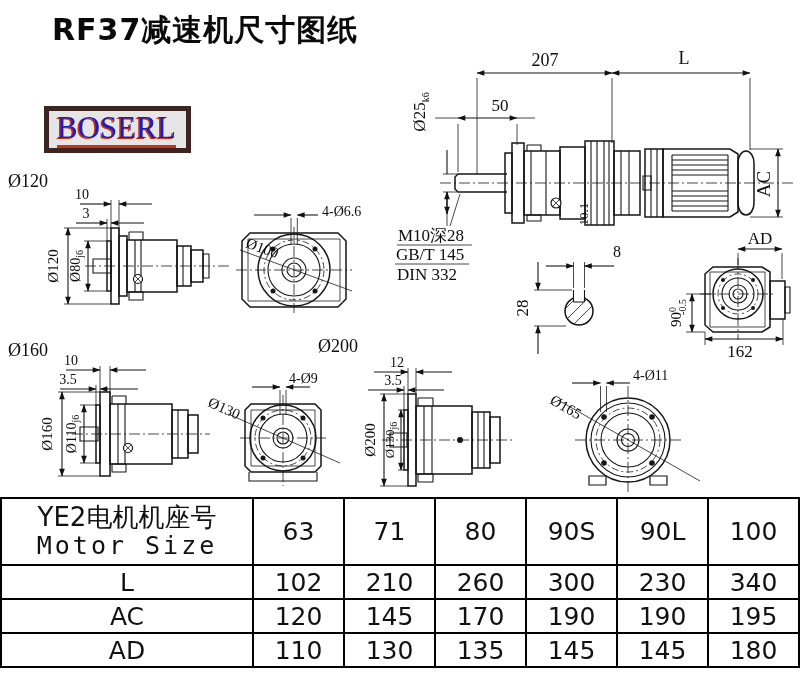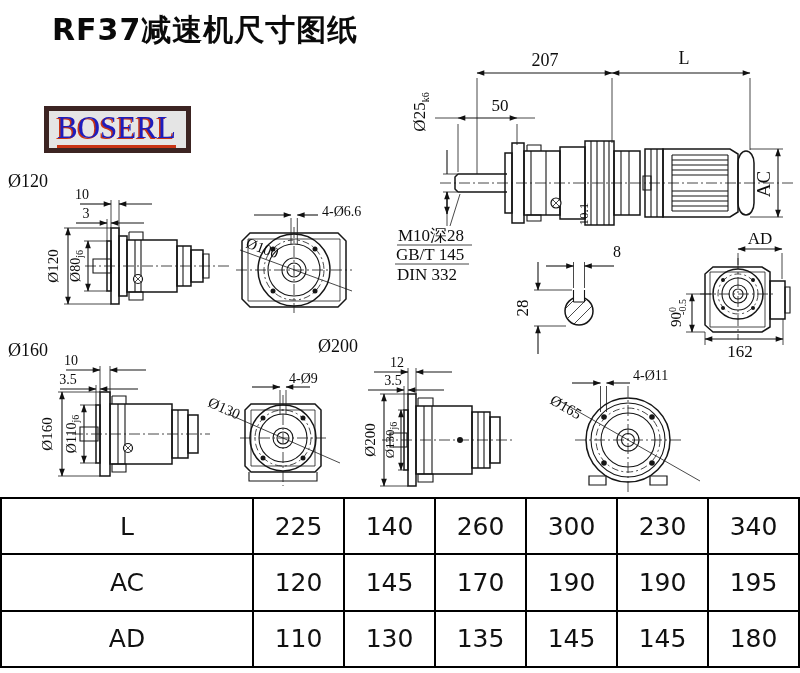--- a/index.html
+++ b/index.html
@@ -323,24 +323,36 @@
       <path class="md" d="M606.5,383 H630" marker-end="url(#ae)" transform="rotate(180 618.25 383)"></path>
       <text class="t14" x="633" y="380">4-Ø11</text>
 
       <line class="tn" x1="558" y1="400" x2="700" y2="481"></line>
       <text class="t15" transform="translate(549,403) rotate(30)">Ø165</text>
     </g>
   </svg>
 
   <table id="dimtable">
     <tbody>
+        <tr class="hdr">
+      <td class="c0">
+        <div class="hcn">YE2电机机座号</div>
+        <div class="hen">Motor Size</div>
+      </td>
+      <td>63</td>
+      <td>71</td>
+      <td>80</td>
+      <td>90S</td>
+      <td>90L</td>
+      <td>100</td>
+    </tr>
     <tr class="r">
       <td class="c0">L</td>
-      <td>225</td>
-      <td>140</td>
+      <td>102</td>
+      <td>210</td>
       <td>260</td>
       <td>300</td>
       <td>230</td>
       <td>340</td>
     </tr>
     <tr class="r">
       <td class="c0">AC</td>
       <td>120</td>
       <td>145</td>
       <td>170</td>

